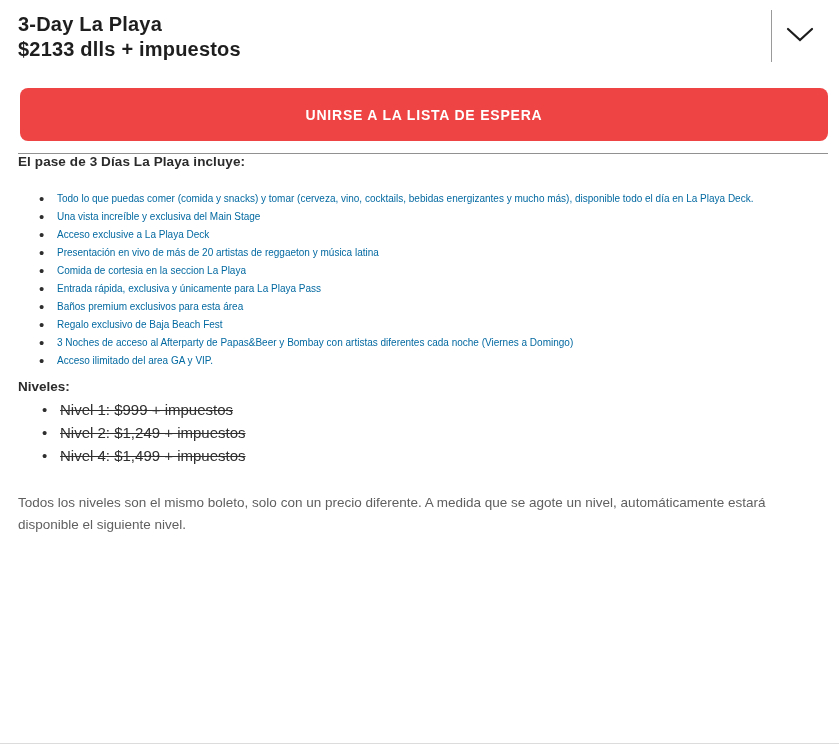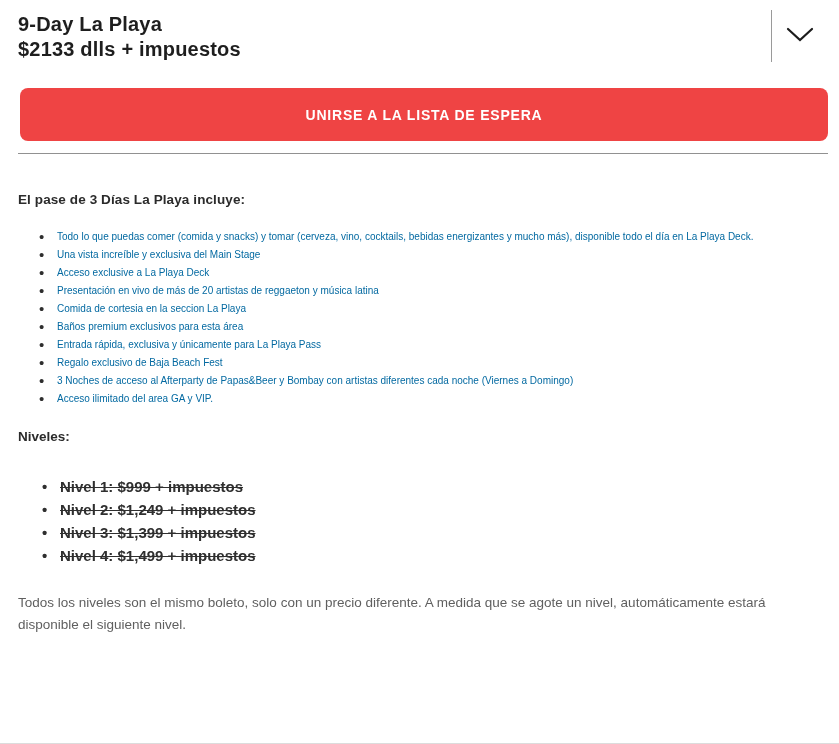--- a/index.html
+++ b/index.html
@@ -79,21 +79,20 @@
 
   .top-rule {
     border: none;
     border-top: 1px solid #919191;
     margin: 12px 0 0 0;
     width: 810px;
   }
 
   
   .includes-heading {
-    margin-top: 38px;
     font-size: 13.5px;
     font-weight: bold;
     color: #2b2b2b;
     letter-spacing: 0.1px;
   }
   ul.includes-list {
     list-style: none;
     margin-top: 21px;
     width: 806px;
   }
@@ -116,29 +115,28 @@
   
   .plan-line {
     margin-top: 25px;
     font-size: 13.5px;
     line-height: 18px;
   }
   .plan-label { font-weight: bold; color: #2b2b2b; }
   .plan-text { color: #6b6b6b; }
 
   .tiers-label {
-    margin-top: 21px;
+    margin-top: 9px;
     font-size: 13.5px;
     font-weight: bold;
     color: #2b2b2b;
   }
   ul.tiers-list {
     list-style: none;
-    margin-top: 31px;
-    font-weight: bold;
+    margin-top: 4px;
   }
   ul.tiers-list li {
     position: relative;
     padding-left: 42px;
     font-size: 15px;
     line-height: 23px;
     color: #2f2f2f;
   }
   ul.tiers-list li::before {
     content: "•";
@@ -158,21 +156,21 @@
     padding-bottom: 18px;
   }
 </style>
 </head>
 <body>
 
 <div class="panel">
 
   <div class="header-row">
     <div class="header-titles">
-      <div class="pass-title">9-Day La Playa</div>
+      <div class="pass-title">3-Day La Playa</div>
       <div class="pass-price">$2133 dlls + impuestos</div>
     </div>
     <div class="header-right">
       <div class="header-divider"></div>
       <button class="chevron-btn">
         <span>
           <svg width="28" height="16" viewBox="0 0 28 16">
             <polyline points="2,2 14,13 26,2" fill="none" stroke="#1c1c1c" stroke-width="2.2" stroke-linecap="round" stroke-linejoin="miter"></polyline>
           </svg>
         </span>
@@ -185,32 +183,31 @@
   <hr class="top-rule">
 
   <div class="includes-heading">El pase de 3 Días La Playa incluye:</div>
 
   <ul class="includes-list">
     <li>Todo lo que puedas comer (comida y snacks) y tomar (cerveza, vino, cocktails, bebidas energizantes y mucho más), disponible todo el día en La Playa Deck.</li>
     <li>Una vista increíble y exclusiva del Main Stage</li>
     <li>Acceso exclusive a La Playa Deck</li>
     <li>Presentación en vivo de más de 20 artistas de reggaeton y música latina</li>
     <li>Comida de cortesia en la seccion La Playa</li>
+    <li>Entrada rápida, exclusiva y únicamente para La Playa Pass</li>
     <li>Baños premium exclusivos para esta área</li>
-    <li>Entrada rápida, exclusiva y únicamente para La Playa Pass</li>
     <li>Regalo exclusivo de Baja Beach Fest</li>
     <li>3 Noches de acceso al Afterparty de Papas&amp;Beer y Bombay con artistas diferentes cada noche (Viernes a Domingo)</li>
     <li>Acceso ilimitado del area GA y VIP.</li>
   </ul>
 
 
   <div class="tiers-label">Niveles:</div>
 
   <ul class="tiers-list">
     <li><span>Nivel 1: $999 + impuestos</span></li>
     <li><span>Nivel 2: $1,249 + impuestos</span></li>
-    <li><span>Nivel 3: $1,399 + impuestos</span></li>
     <li><span>Nivel 4: $1,499 + impuestos</span></li>
   </ul>
 
   <p class="footer-note">Todos los niveles son el mismo boleto, solo con un precio diferente. A medida que se agote un nivel, automáticamente estará disponible el siguiente nivel.</p>
 
 </div>
 
 </body></html>

